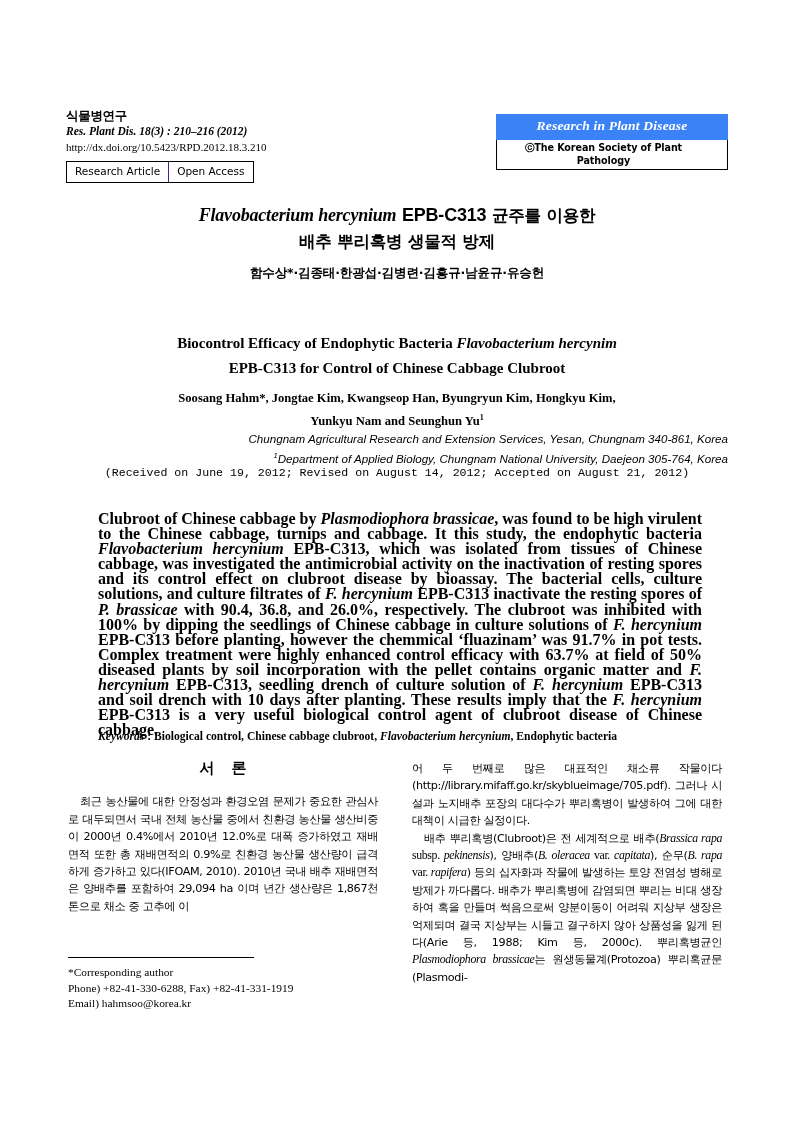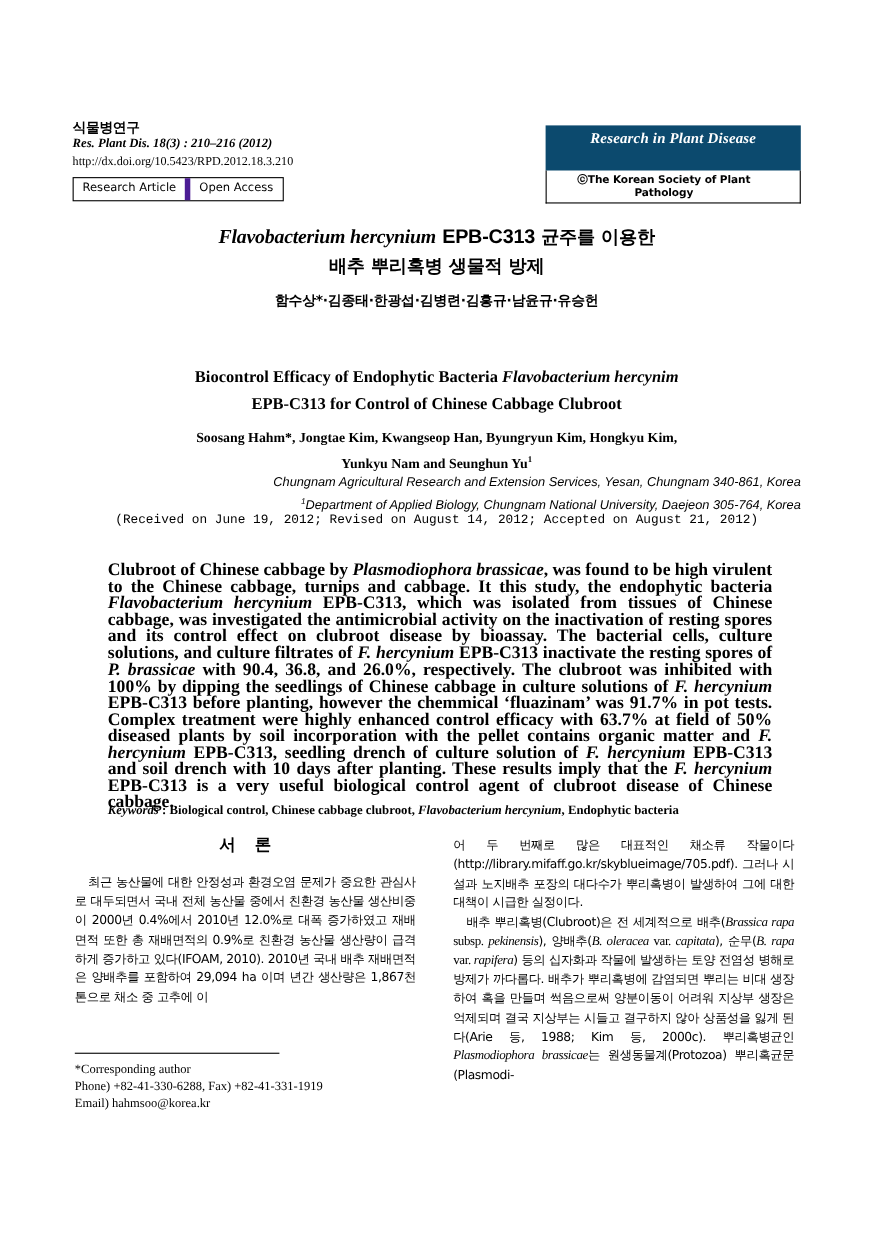--- a/index.html
+++ b/index.html
@@ -61,39 +61,39 @@
     border: 1px solid #000;
     font-family: "DejaVu Sans", sans-serif;
     font-size: 10.5px;
     line-height: 1;
   }
   .tagbox span {
     display: inline-block;
     padding: 4px 8px 5px 8px;
   }
   .tagbox span.first {
-    border-right: 5px solid #4c1d95;
+    border-right: 1px solid #4c1d95;
     text-align: center;
   }
 
   .masthead-right {
     position: absolute;
     right: 0;
     top: 6px;
     width: 232px;
   }
   .brandbar {
-    background: #0c4a6e;
+    background: #3b82f6;
     color: #ffffff;
     text-align: center;
     font-family: "Liberation Serif", serif;
     font-style: italic;
     font-weight: bold;
     font-size: 13.5px;
-    padding: 4px 2px 21px 2px;
+    padding: 4px 2px 6px 2px;
     letter-spacing: 0.2px;
   }
   .societybar {
     border: 1px solid #000;
     border-top: none;
     text-align: center;
     font-family: "DejaVu Sans", sans-serif;
     font-weight: bold;
     font-size: 9.6px;
     padding: 2px 19px 3px 2px;

